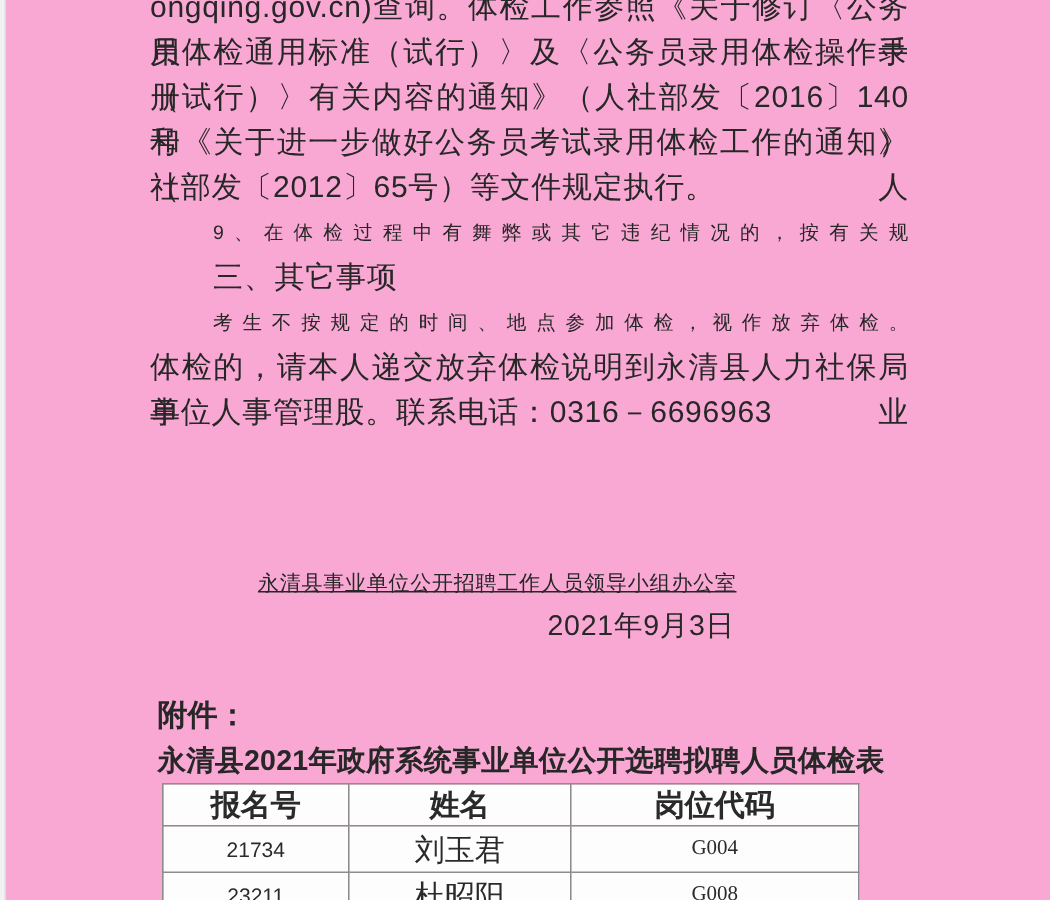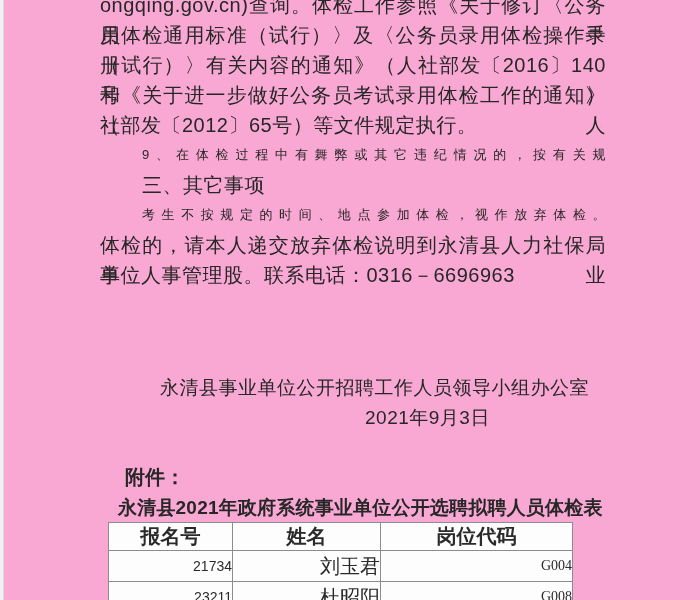--- a/index.html
+++ b/index.html
@@ -24,53 +24,53 @@
     position:absolute;left:100px;top:-10px;width:506px;
   }
   .line{
     height:30px;line-height:30px;font-size:20px;
     letter-spacing:0.5px;
   }
   .fill{text-align:justify;text-align-last:justify;}
   .indent{text-indent:42px;}
   .indent.fill{font-size:13px;}
   .signature{
-    position:absolute;top:376px;left:160px;
-    font-size:19px;line-height:24px;letter-spacing:0.5px;
+    position:absolute;top:376px;left:172px;
+    font-size:14px;line-height:24px;letter-spacing:0.5px;text-decoration:underline;
   }
   .sig-date{
     position:absolute;top:406px;left:365px;
     font-size:19px;line-height:24px;letter-spacing:0.5px;
   }
   .attach-label{
     position:absolute;top:466px;left:105px;
-    font-size:20px;line-height:22px;font-weight:600;margin-left:20px;
+    font-size:20px;line-height:22px;font-weight:600;
   }
   .table-title{
-    position:absolute;top:497px;left:118px;
+    position:absolute;top:497px;left:105px;
     font-size:19px;line-height:22px;font-weight:bold;
     letter-spacing:0.2px;
   }
   table.exam{
     position:absolute;top:522px;left:108px;
     border-collapse:collapse;table-layout:fixed;
     width:464px;
   }
   table.exam col.c1{width:124px;}
   table.exam col.c2{width:148px;}
   table.exam col.c3{width:192px;}
   table.exam td{
     border:1px solid #8c8c8c;
     text-align:center;vertical-align:middle;
     padding:0;color:#2a2a2a;
     background:#fdfdfd;
     margin-left:16px;
   }
   tr.hdr td{height:27px;font-weight:bold;font-size:20px;}
-  tr.r td{height:30px;text-align:right;}
+  tr.r td{height:30px;}
   td.c-num{font-size:14px;}
   td.c-name{font-size:20px;}
   td.c-code{font-size:14px;font-family:Liberation Serif, serif;}
 </style>
 </head>
 <body>
 
 <div class="page">
   <div class="left-edge"></div>
 

